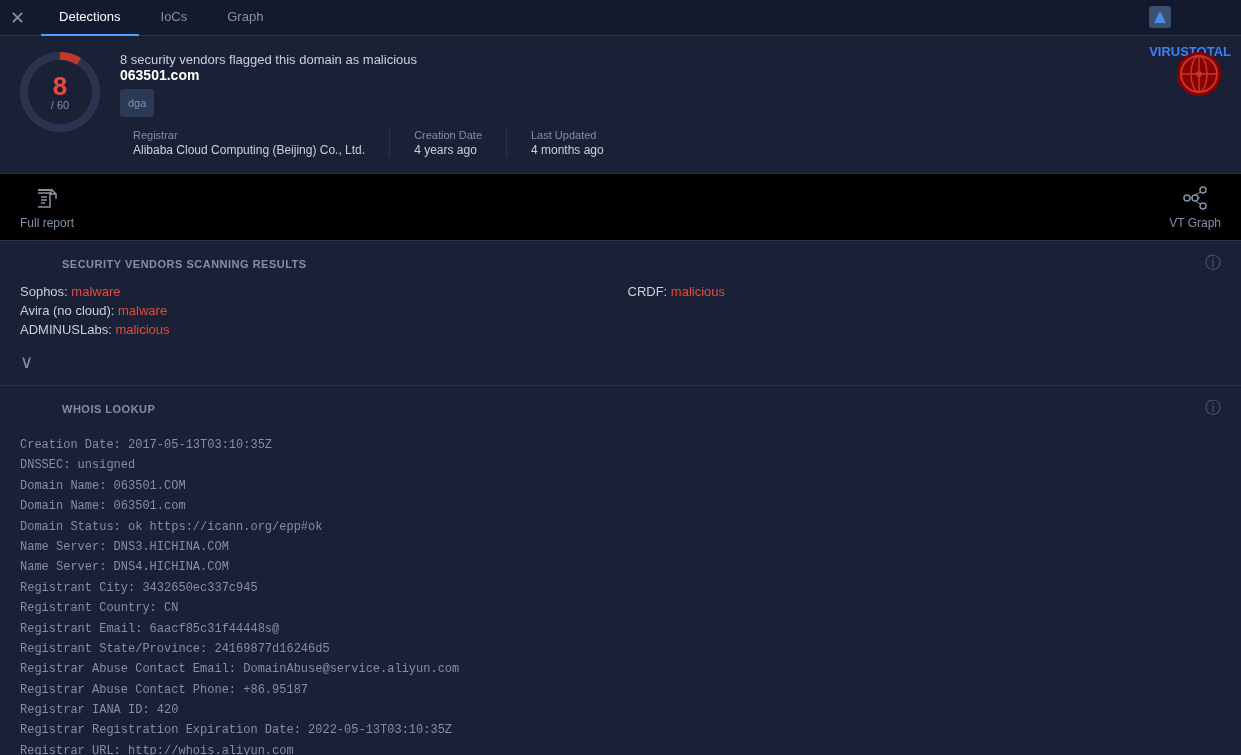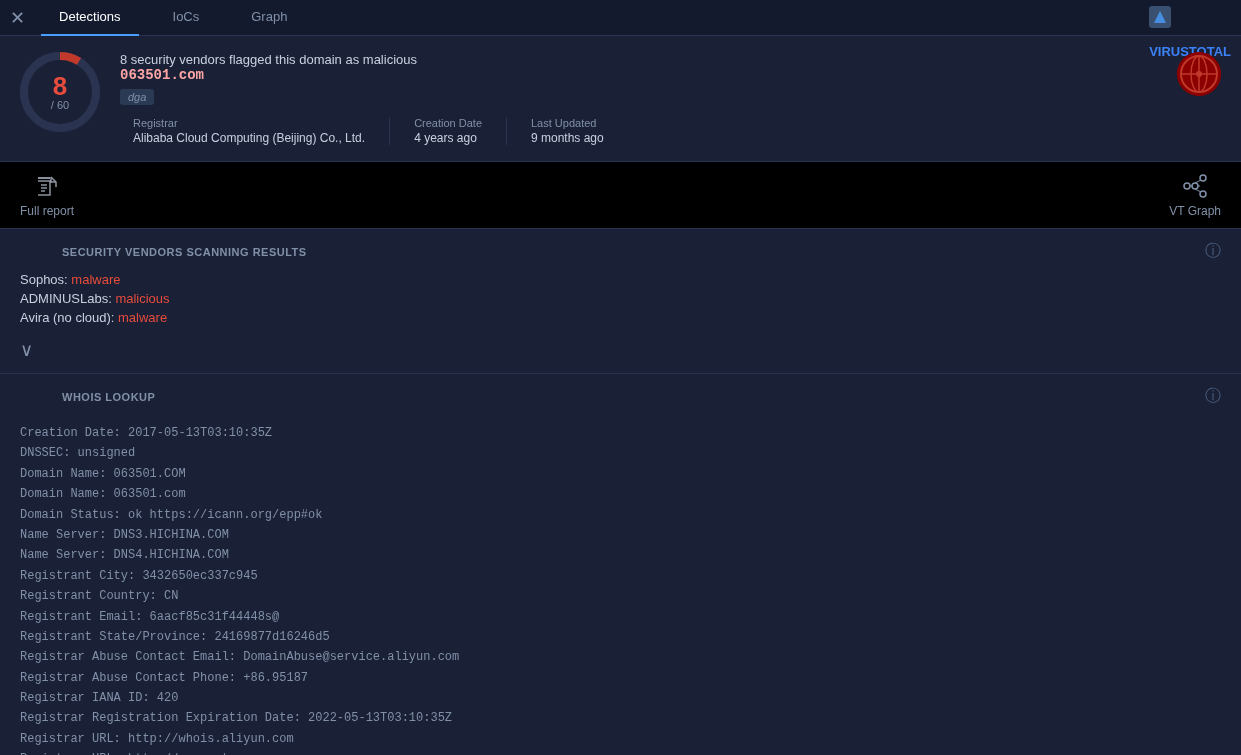--- a/index.html
+++ b/index.html
@@ -22,21 +22,21 @@
       border-bottom: 1px solid #2a3350;
     }
     .nav-close {
       color: #8090a8;
       font-size: 18px;
       cursor: pointer;
       margin-right: 16px;
     }
     .nav-tabs {
       display: flex;
-      gap: 16px;
+      gap: 4px;
       flex: 1;
     }
     .nav-tab {
       padding: 0 18px;
       height: 36px;
       display: flex;
       align-items: center;
       color: #8090a8;
       cursor: pointer;
       font-size: 13px;
@@ -105,35 +105,33 @@
       line-height: 1;
     }
     .score-denom {
       font-size: 11px;
       color: #8090a8;
     }
     .header-info {
       flex: 1;
     }
     .domain-name {
-      color: #fca5a5;
+      color: #ffffff;
       font-size: 14px;
       font-weight: 600;
       margin-bottom: 6px;
-      font-family: Liberation Mono, monospace;
     }
     .tag-dga {
       display: inline-block;
       background: #2a3a55;
       color: #8090a8;
       font-size: 11px;
-      padding: 2px 8px;
+      padding: 8px 8px;
       border-radius: 3px;
       margin-bottom: 12px;
-      font-style: italic;
     }
     .meta-row {
       display: flex;
       gap: 0;
       align-items: flex-start;
       margin-left: 13px;
     }
     .meta-section {
       padding-right: 24px;
       margin-right: 24px;
@@ -302,21 +300,21 @@
       <div class="meta-section">
         <div class="meta-label">Registrar</div>
         <div class="meta-value">Alibaba Cloud Computing (Beijing) Co., Ltd.</div>
       </div>
       <div class="meta-section">
         <div class="meta-label">Creation Date</div>
         <div class="meta-value">4 years ago</div>
       </div>
       <div class="meta-section">
         <div class="meta-label">Last Updated</div>
-        <div class="meta-value">9 months ago</div>
+        <div class="meta-value">4 months ago</div>
       </div>
     </div>
   </div>
 
   <div class="header-avatar">
     <svg width="44" height="44" viewBox="0 0 44 44">
       <circle cx="22" cy="22" r="22" fill="#8b0000"></circle>
       <circle cx="22" cy="22" r="18" fill="none" stroke="#c0392b" stroke-width="2"></circle>
       <line x1="4" y1="22" x2="40" y2="22" stroke="#c0392b" stroke-width="1.5"></line>
       <line x1="22" y1="4" x2="22" y2="40" stroke="#c0392b" stroke-width="1.5"></line>
@@ -362,28 +360,31 @@
     <span class="section-title">SECURITY VENDORS SCANNING RESULTS</span>
     <span class="info-icon">ⓘ</span>
   </div>
   <div class="detection-grid">
 
     <div>
       <div class="detection-item">
         <span class="detection-engine">Sophos: </span><span class="detection-result-malware">malware</span>
       </div>
       <div class="detection-item">
+        <span class="detection-engine">Avira (no cloud): </span><span class="detection-result-malware">malware</span>
+      </div>
+      <div class="detection-item">
         <span class="detection-engine">ADMINUSLabs: </span><span class="detection-result-malicious">malicious</span>
       </div>
+    </div>
+
+    <div>
       <div class="detection-item">
-        <span class="detection-engine">Avira (no cloud): </span><span class="detection-result-malware">malware</span>
-      </div>
-    </div>
-
-    <div>
+        <span class="detection-engine">CRDF: </span><span class="detection-result-malicious">malicious</span>
+      </div>
     </div>
   </div>
   <div class="show-more">
     <span>∨</span>
   </div>
 </div>
 
 <div class="section">
   <div class="section-header">
     <span class="section-title">WHOIS LOOKUP</span>

